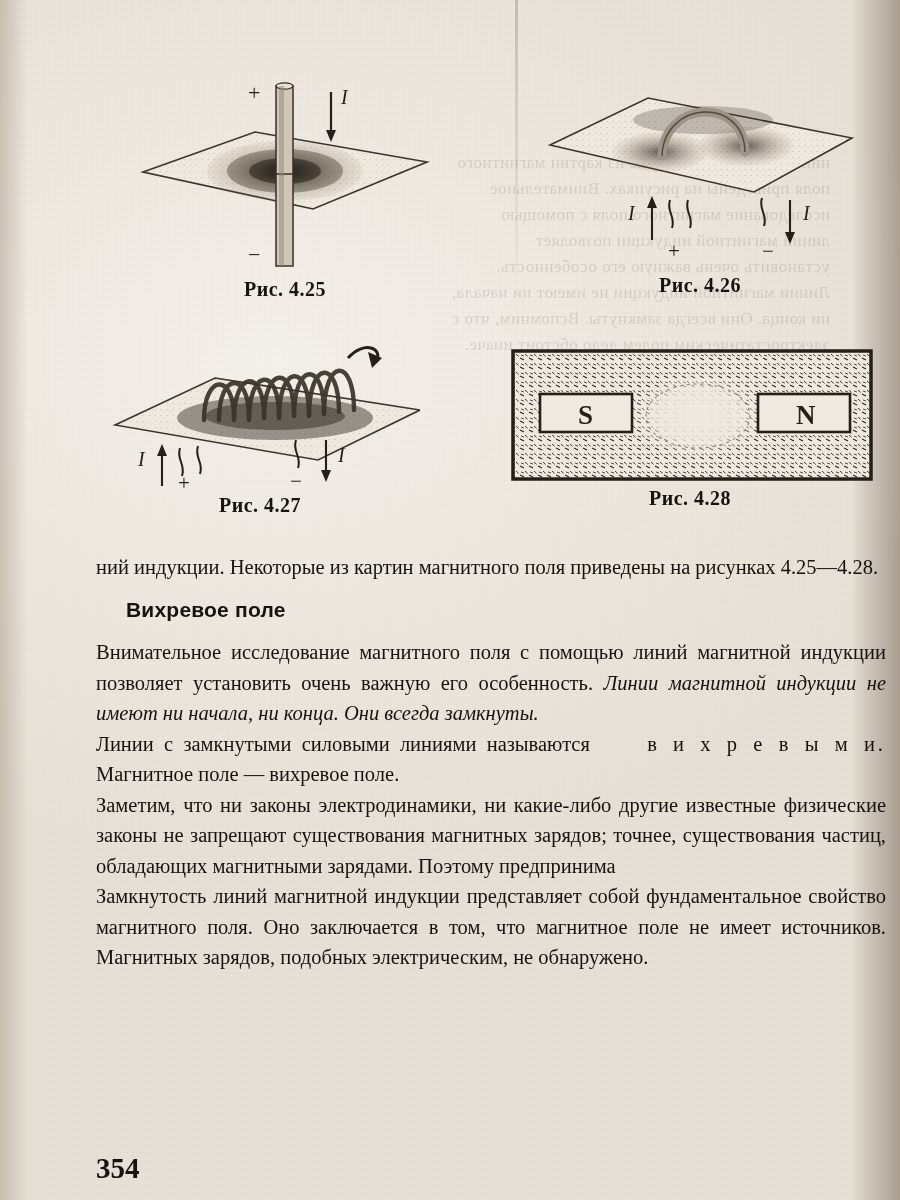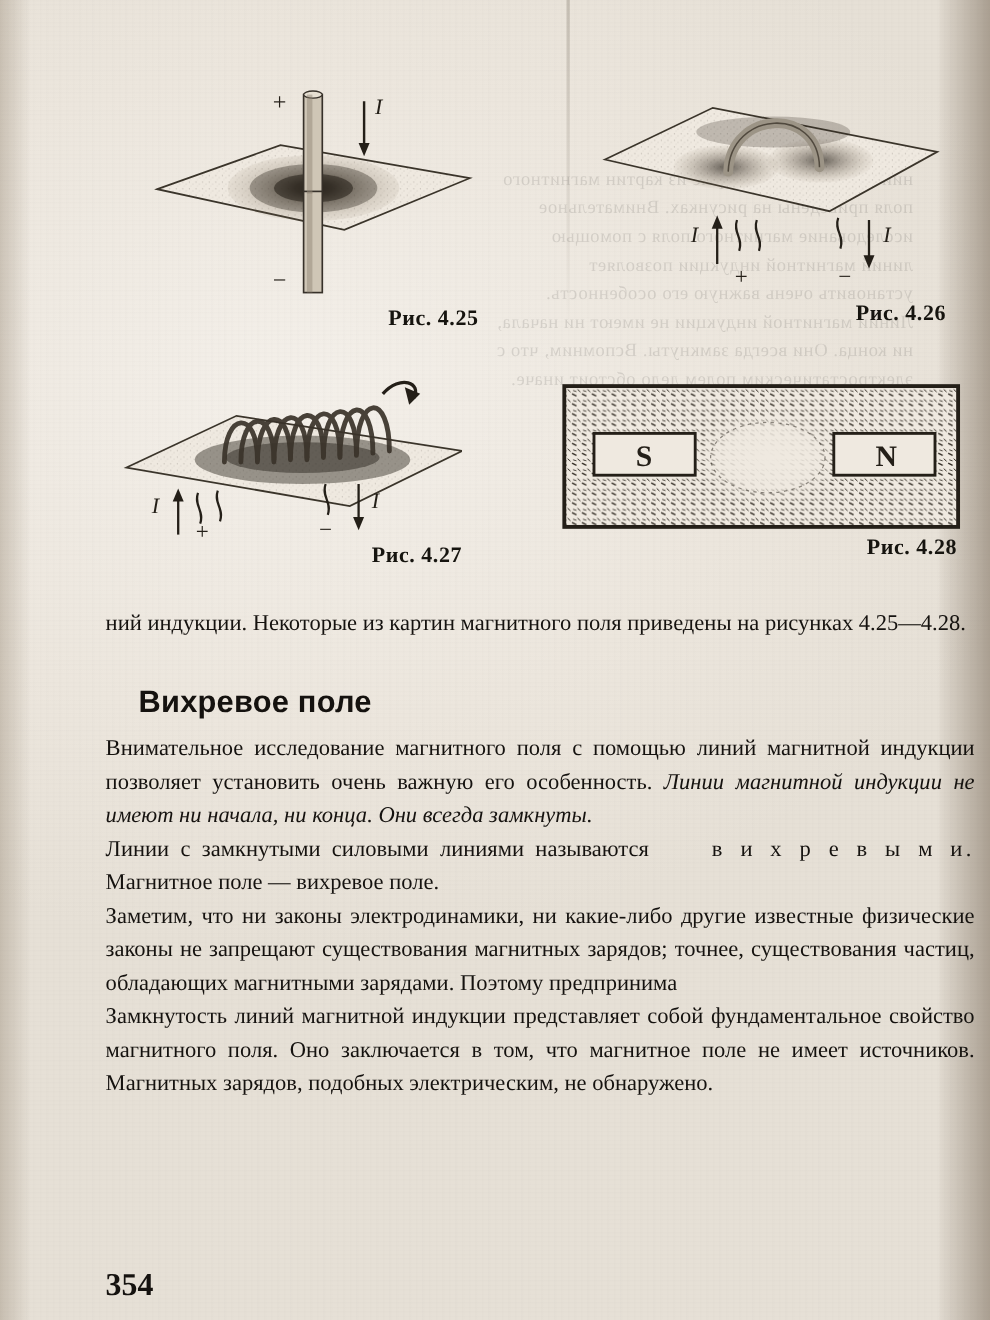--- a/index.html
+++ b/index.html
@@ -65,21 +65,21 @@
   .figures {
     position: absolute;
     left: 0; top: 0;
     width: 900px;
     height: 540px;
   }
   .fig {
     position: absolute;
   }
   .fig-caption {
-    text-align: right;
+    text-align: center;
     font-size: 20px;
     font-weight: 700;
     font-family: "Liberation Serif", serif;
     letter-spacing: 0.5px;
     margin-top: 4px;
     color: #16140f;
   }
 
   
   .text-col {
@@ -96,22 +96,22 @@
   .text-col p {
     margin: 0;
     text-indent: 0;
   }
   .para-indent {
     text-indent: 32px;
   }
   .section-head {
     font-weight: 700;
     font-family: "Liberation Sans", sans-serif;
-    font-size: 28px;
-    margin: 40px 0 12px 30px;
+    font-size: 21px;
+    margin: 12px 0 12px 30px;
     letter-spacing: 0.2px;
   }
   .it {
     font-style: italic;
   }
   .spaced {
     letter-spacing: 3px;
     margin-left: 47px;
   }
   .folio {

